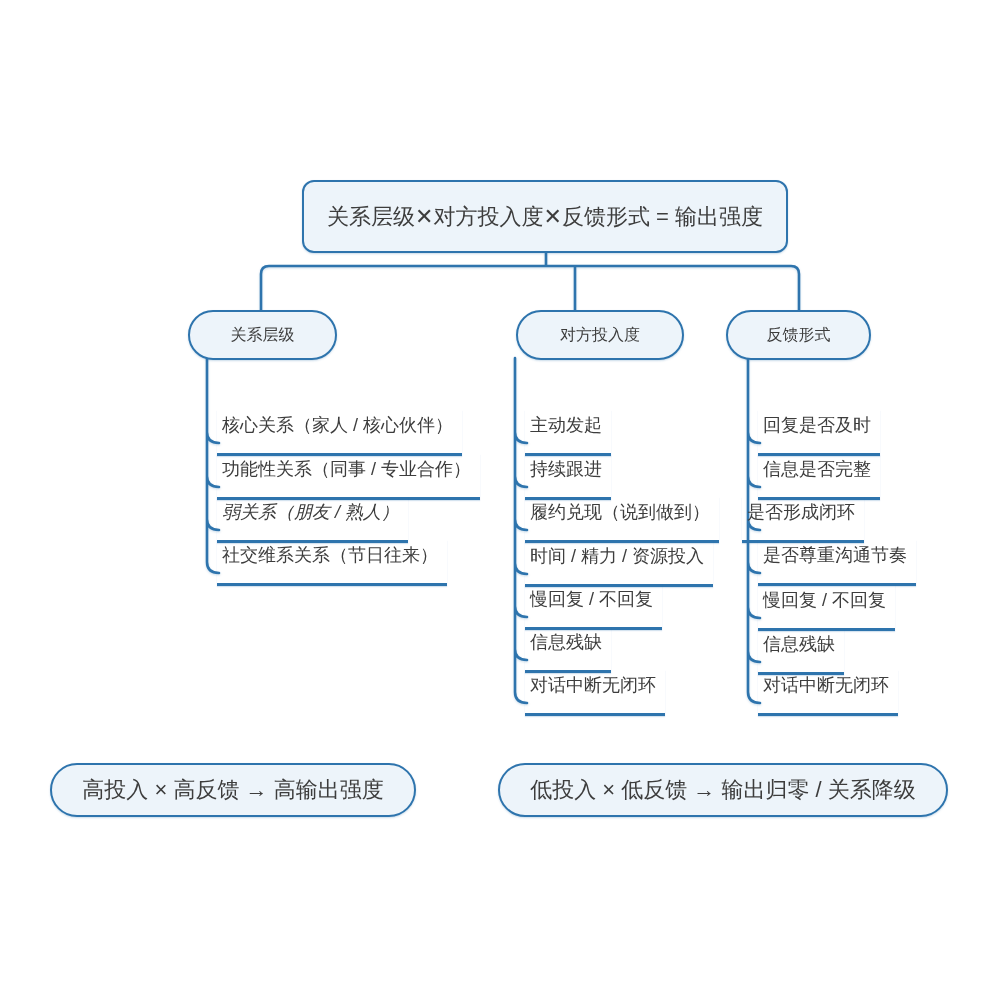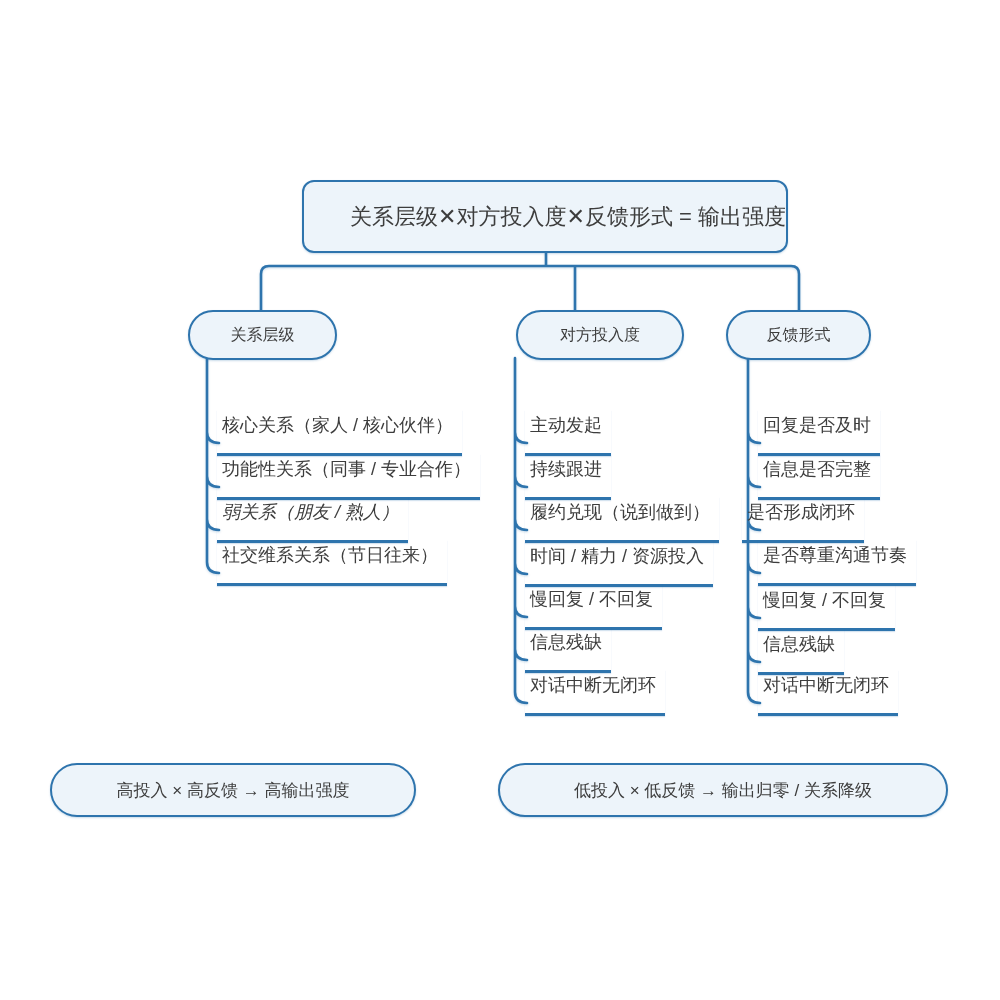--- a/index.html
+++ b/index.html
@@ -35,36 +35,35 @@
     justify-content: center;
     white-space: nowrap;
     font-weight: 500;
     box-shadow: 0 1px 2px rgba(46,116,173,0.25);
   }
   .root-node {
     left: 302px; top: 180px;
     width: 486px; height: 73px;
     border-radius: 12px;
     font-size: 22px;
-    justify-content: flex-end;
   }
   .branch-node {
     top: 310px;
     height: 50px;
     border-radius: 25px;
     font-size: 16px;
   }
   .branch-0 { left: 188px; width: 149px; }
   .branch-1 { left: 516px; width: 168px; }
   .branch-2 { left: 726px; width: 145px; }
   .note-node {
     top: 763px;
     height: 54px;
     border-radius: 27px;
-    font-size: 17px;
+    font-size: 22px;
   }
   .note-0 { left: 50px;  width: 366px; }
   .note-1 { left: 498px; width: 450px; }
   .leaf {
     position: absolute;
     height: 31px;
     line-height: 31px;
     padding: 0 9px 12px 5px;
     border-bottom: 3px solid #2e74ad;
     font-size: 18px;

